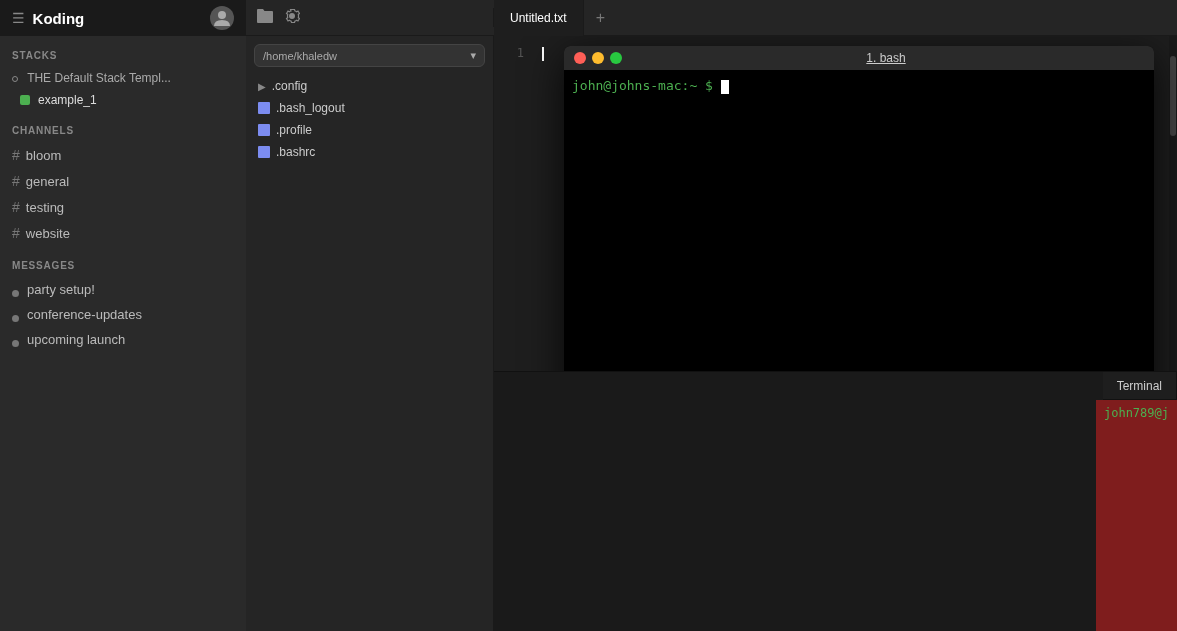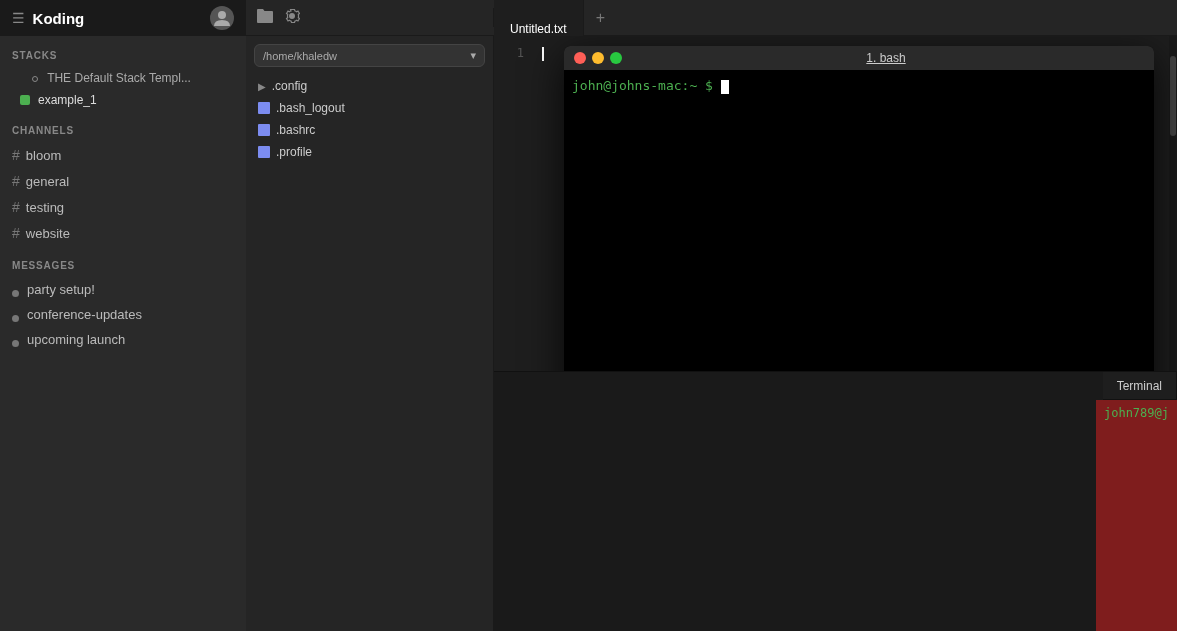--- a/index.html
+++ b/index.html
@@ -59,21 +59,20 @@
       color: #888;
       padding: 14px 12px 6px 12px;
       letter-spacing: 0.8px;
     }
 
     .stack-item {
       padding: 4px 12px;
       color: #aaa;
       font-size: 12px;
       cursor: pointer;
-      margin-left: 20px;
     }
     .stack-item .stack-dot {
       display: inline-block;
       width: 6px;
       height: 6px;
       border-radius: 50%;
       border: 1px solid #888;
       margin-right: 6px;
       vertical-align: middle;
     }
@@ -161,21 +160,21 @@
 
     #tab-bar {
       display: flex;
       align-items: stretch;
       flex: 1;
     }
 
     .tab {
       padding: 0 16px;
       display: flex;
-      align-items: flex-end;
+      align-items: center;
       gap: 8px;
       background: #2d2d2d;
       color: #ccc;
       font-size: 12px;
       border-right: 1px solid #1a1a1a;
       cursor: pointer;
       height: 36px;
     }
     .tab.active {
       background: #1e1e1e;
@@ -505,26 +504,26 @@
         <span>.config</span>
       </div>
 
       <div class="tree-item">
         <div class="tree-file-icon"></div>
         <span>.bash_logout</span>
       </div>
 
       <div class="tree-item">
         <div class="tree-file-icon"></div>
-        <span>.bashrc</span>
+        <span>.profile</span>
       </div>
 
       <div class="tree-item">
         <div class="tree-file-icon"></div>
-        <span>.profile</span>
+        <span>.bashrc</span>
       </div>
     </div>
 
     <div id="editor-content">
 
       <div id="editor-main">
         <div class="line-numbers">
           <div>1</div>
         </div>
         <div class="editor-text-area">

